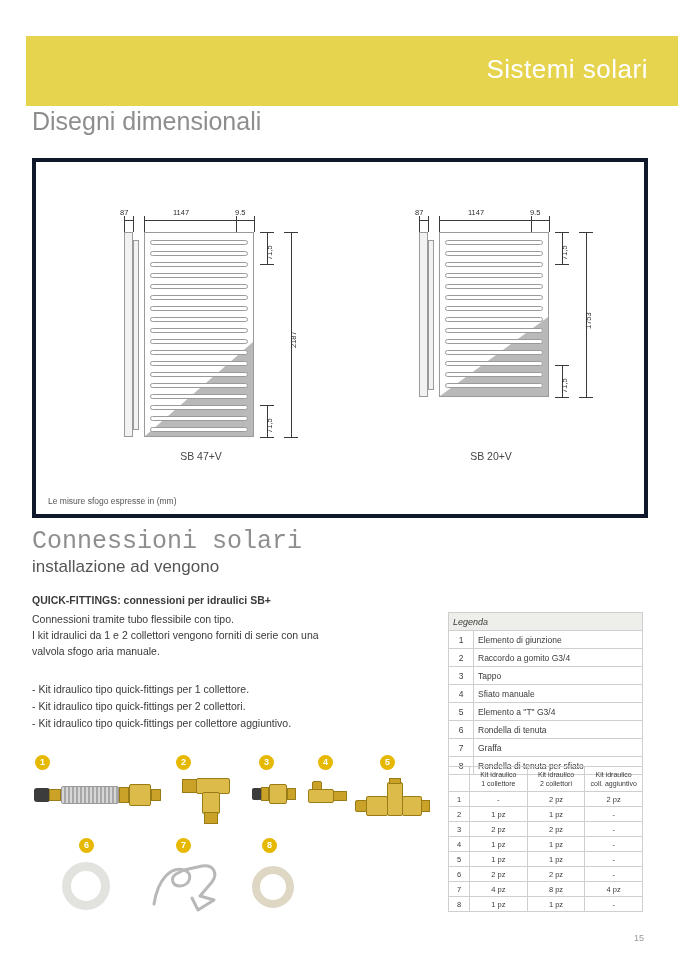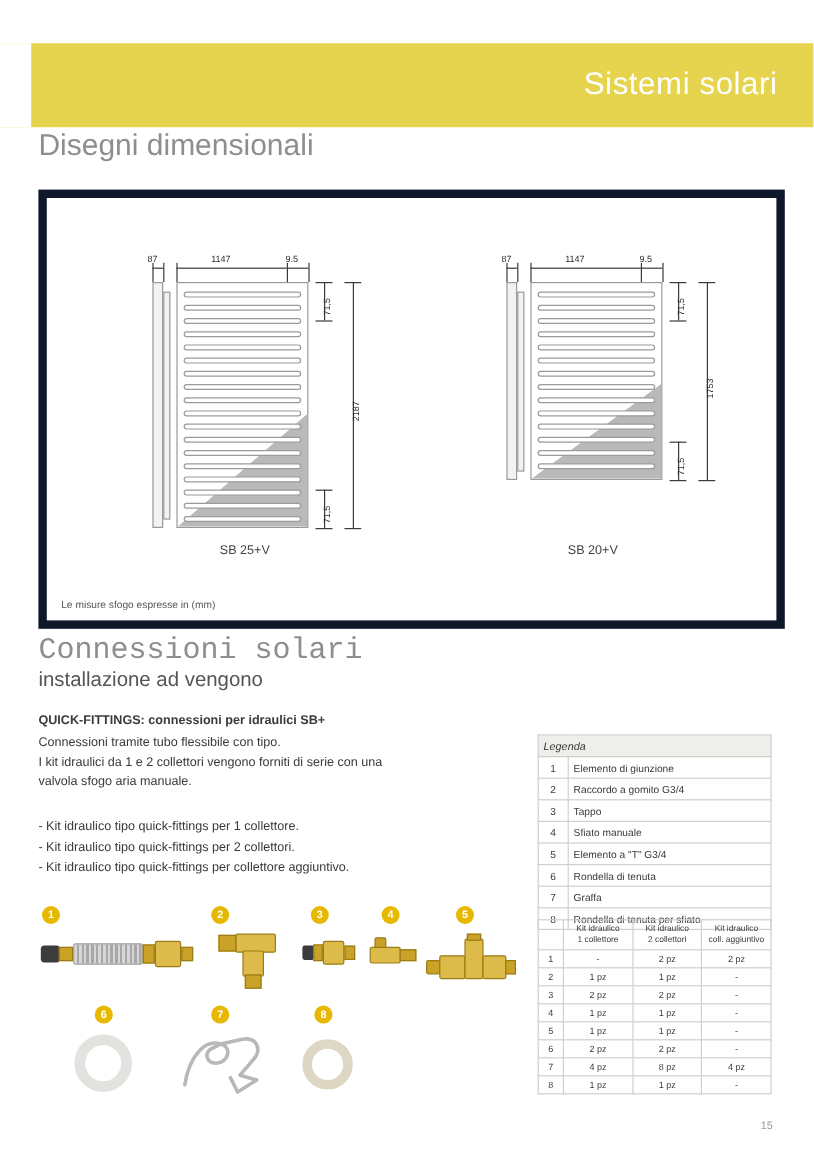--- a/index.html
+++ b/index.html
@@ -54,21 +54,21 @@
     color: #555;
     font-weight: 400;
   }
   
   .panel {
     position: absolute;
     left: 32px;
     top: 158px;
     width: 608px;
     height: 352px;
-    border: 7px solid #0f172a;
+    border: 4px solid #0f172a;
     background: #fff;
   }
   .panel-note {
     position: absolute;
     left: 12px;
     bottom: 8px;
     font-size: 8.5px;
     color: #555;
   }
   .fig-caption {
@@ -270,21 +270,21 @@
     <div class="dim-line" style="left:231px;top:243px;width:1px;height:32px;"></div>
     <div class="dim-line" style="left:224px;top:243px;width:14px;height:1px;"></div>
     <div class="dim-line" style="left:224px;top:275px;width:14px;height:1px;"></div>
     <div class="dim-txt vert" style="left:229px;top:271px;">71,5</div>
 
     <div class="dim-line" style="left:255px;top:70px;width:1px;height:205px;"></div>
     <div class="dim-line" style="left:248px;top:70px;width:14px;height:1px;"></div>
     <div class="dim-line" style="left:248px;top:275px;width:14px;height:1px;"></div>
     <div class="dim-txt vert" style="left:253px;top:186px;">2187</div>
 
-    <div class="fig-caption" style="left:110px;top:288px;width:110px;">SB 25+V</div>
+    <div class="fig-caption" style="left:110px;top:288px;width:110px;">SB 47+V</div>
   </div>
 
   <div class="rad" style="left:295px;top:0;width:300px;height:320px;">
     <div class="rad-side" style="left:88px;top:70px;width:9px;height:165px;"></div>
     <div class="rad-side" style="left:97px;top:78px;width:6px;height:150px;"></div>
     <div class="rad-body" style="left:108px;top:70px;width:110px;height:165px;"></div>
     <div class="rad-fill" style="left:109px;top:155px;width:108px;height:79px;clip-path:polygon(0 100%,100% 0,100% 100%);"></div>
     <div class="tube" style="left:114px;top:78px;width:98px;"></div>
     <div class="tube" style="left:114px;top:89px;width:98px;"></div>
     <div class="tube" style="left:114px;top:100px;width:98px;"></div>

